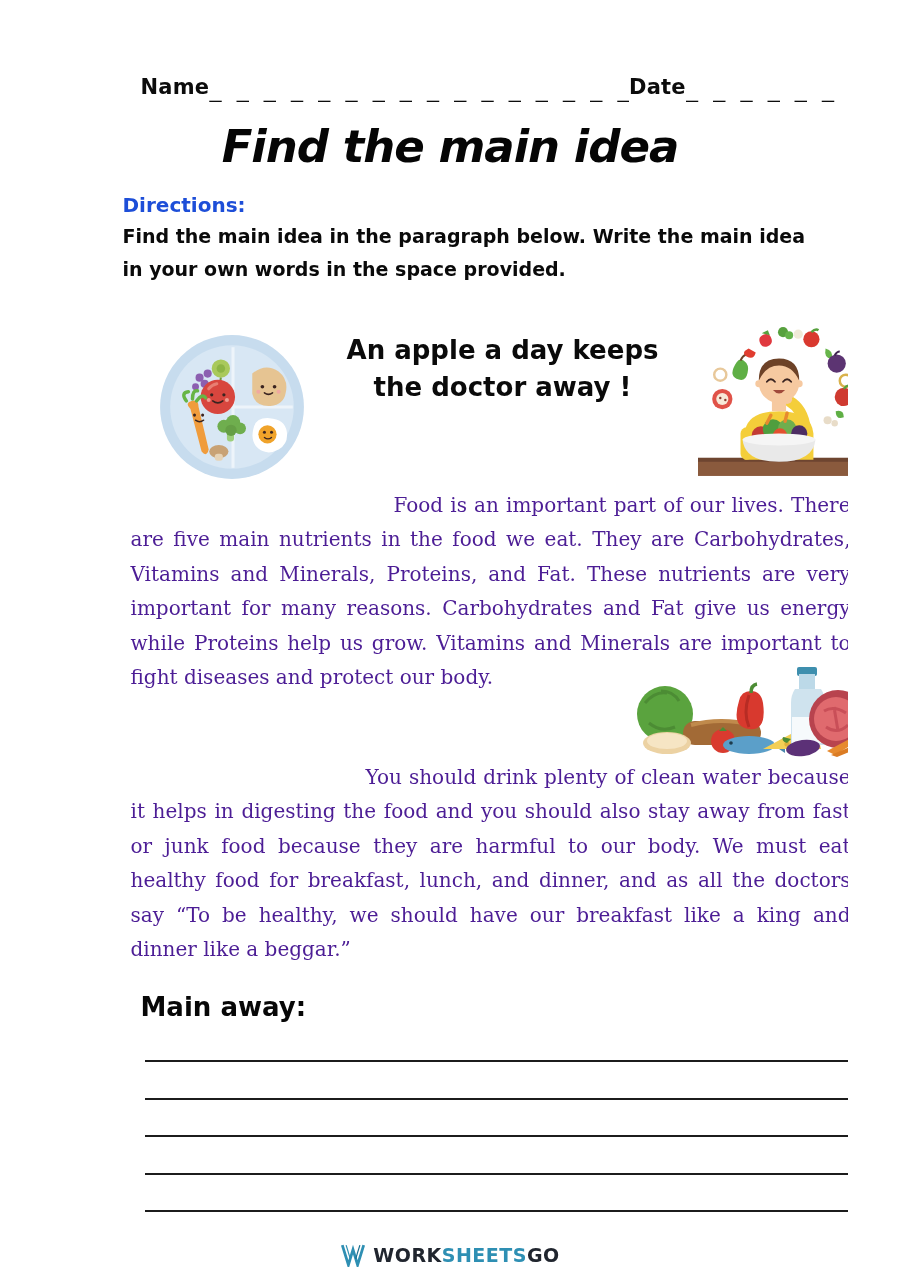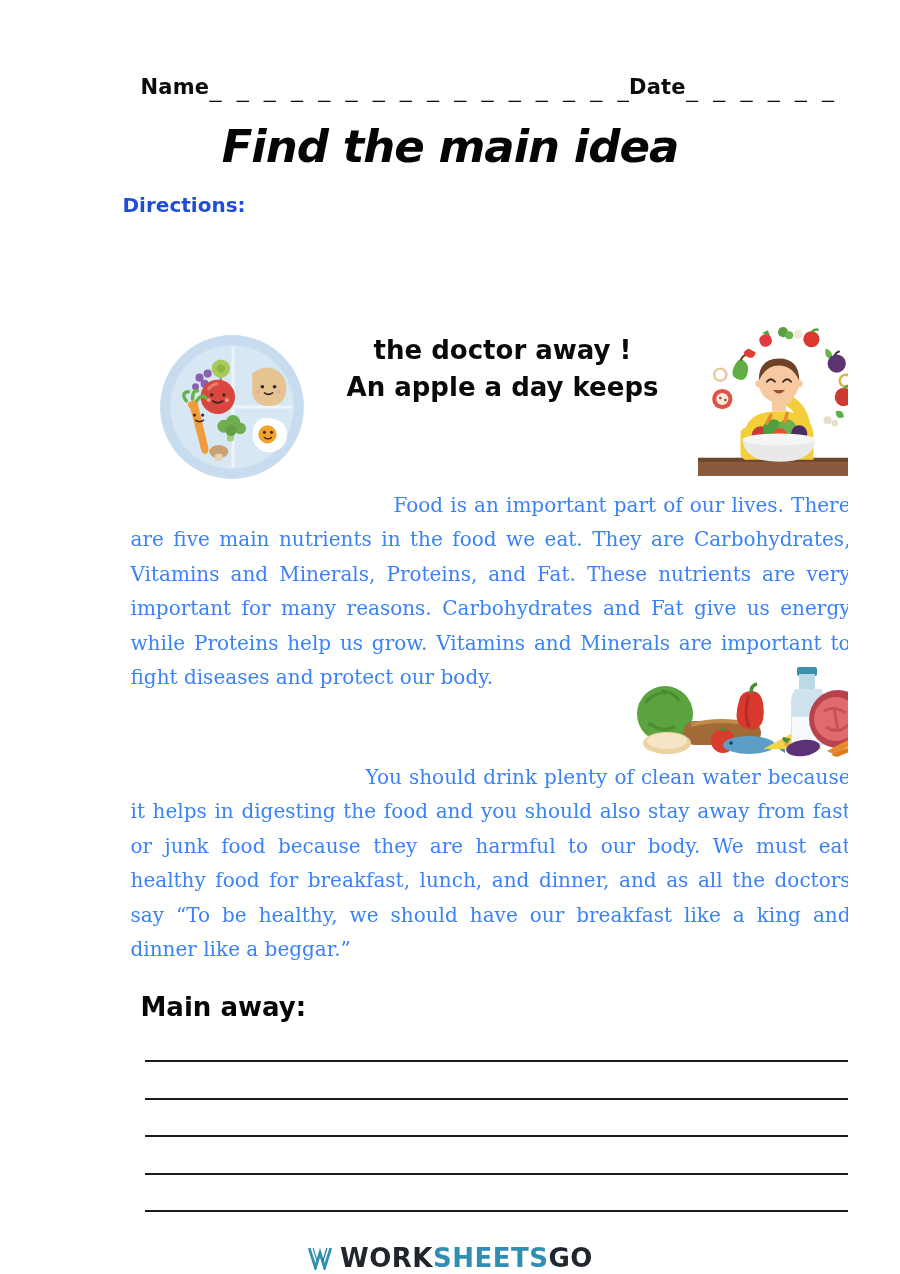--- a/index.html
+++ b/index.html
@@ -45,21 +45,21 @@
   .passage-heading {
     position:absolute; left:270px; top:320px; width:360px; text-align:center;
     font-family:"DejaVu Sans", sans-serif; font-weight:800; font-size:26px;
     line-height:37px; color:#0a0a0a;
   }
 
   
   .para {
     position:absolute; left:78px; width:720px;
     font-family:"DejaVu Serif", serif; font-size:20px; line-height:34.4px;
-    text-align:justify; color:#3b82f6;
+    text-align:justify; color:#4c1d95;
   }
   .para-1 { top:476px; text-indent:263px; }
   .para-2 { top:748px; text-indent:235px; }
   .illus-food { position:absolute; left:578px; top:647px; }
 
   
   .answer-heading {
     position:absolute; left:88px; top:980px;
     font-family:"DejaVu Sans", sans-serif; font-weight:800; font-size:26px; color:#070707;
   }
@@ -67,40 +67,41 @@
     position:absolute; left:92px; width:716px; height:0;
     border-top:2.5px solid #1c1c1c;
   }
 
   
   .footer {
     position:absolute; left:0; top:1231px; width:100%;
     display:flex; align-items:center; justify-content:center; gap:7px;
   }
   .brand-text { font-family:"DejaVu Sans", sans-serif; font-weight:800;
-    font-size:26px; letter-spacing:0.5px; }
+    font-size:19px; letter-spacing:0.5px; }
   .brand-work, .brand-go { color:#20252e; }
   .brand-sheets { color:#2e8fb3; }
 </style>
 </head>
 <body>
 
 <div class="page">
 
   <div class="header-row">
     <span class="hdr-label">Name</span>
     <span class="hdr-blank grow">_ _ _ _ _ _ _ _ _ _ _ _ _ _ _ _ _</span>
     <span class="hdr-label">Date</span>
     <span class="hdr-blank">_ _ _ _ _ _ _</span>
   </div>
 
   <div class="worksheet-title">Find the main idea</div>
 
   <div class="directions">
     <div class="directions-heading">Directions:</div>
+    <div class="directions-body">Find the main idea in the paragraph below. Write the main idea in your own words in the space provided.</div>
   </div>
 
   <svg class="illus-plate" width="152" height="152" viewBox="0 0 150 150">
     <circle cx="75" cy="76" r="71" fill="#c7dcee"></circle>
     <circle cx="75" cy="76" r="61" fill="#d8e7f4"></circle>
     <path d="M76 17 L76 136" stroke="#edf4fa" stroke-width="3"></path>
     <path d="M76 76 L135 76" stroke="#edf4fa" stroke-width="3"></path>
 
     <circle cx="43" cy="47" r="4" fill="#8c5fb0"></circle>
       <circle cx="51" cy="43" r="4" fill="#8c5fb0"></circle>
@@ -142,22 +143,22 @@
       <circle cx="121" cy="61" r="2" fill="#f0a8a0"></circle>
 
     <path d="M96 98 Q98 86 112 87 Q127 88 129 100 Q131 112 121 118 Q110 124 101 117 Q93 110 96 98 Z" fill="#ffffff"></path>
     <circle cx="110" cy="103" r="9" fill="#f0a32a"></circle>
     <circle cx="107" cy="101" r="1.5" fill="#3a2420"></circle>
       <circle cx="114" cy="101" r="1.5" fill="#3a2420"></circle>
     <path d="M107 106 q3.5 3 7 0" stroke="#3a2420" stroke-width="1.3" fill="none" stroke-linecap="round"></path>
   </svg>
 
   <div class="passage-heading">
+    <div>An apple a day keeps</div>
     <div>the doctor away !</div>
-    <div>An apple a day keeps</div>
   </div>
 
   <svg class="illus-man" width="162" height="162" viewBox="0 0 160 160">
 
     <circle cx="24" cy="80" r="10" fill="#e05248"></circle>
       <circle cx="24" cy="80" r="6" fill="#f7e9d8"></circle>
     <circle cx="22" cy="79" r="1.2" fill="#8a3c30"></circle>
       <circle cx="27" cy="81" r="1.2" fill="#8a3c30"></circle>
     <circle cx="22" cy="56" r="6" fill="none" stroke="#e8c89a" stroke-width="2.4"></circle>
     <path d="M38 44 q-8 12 0 16 q9 4 11 -6 q2 -8 -4 -12 q-4 -3 -7 2" fill="#5faf45"></path>

